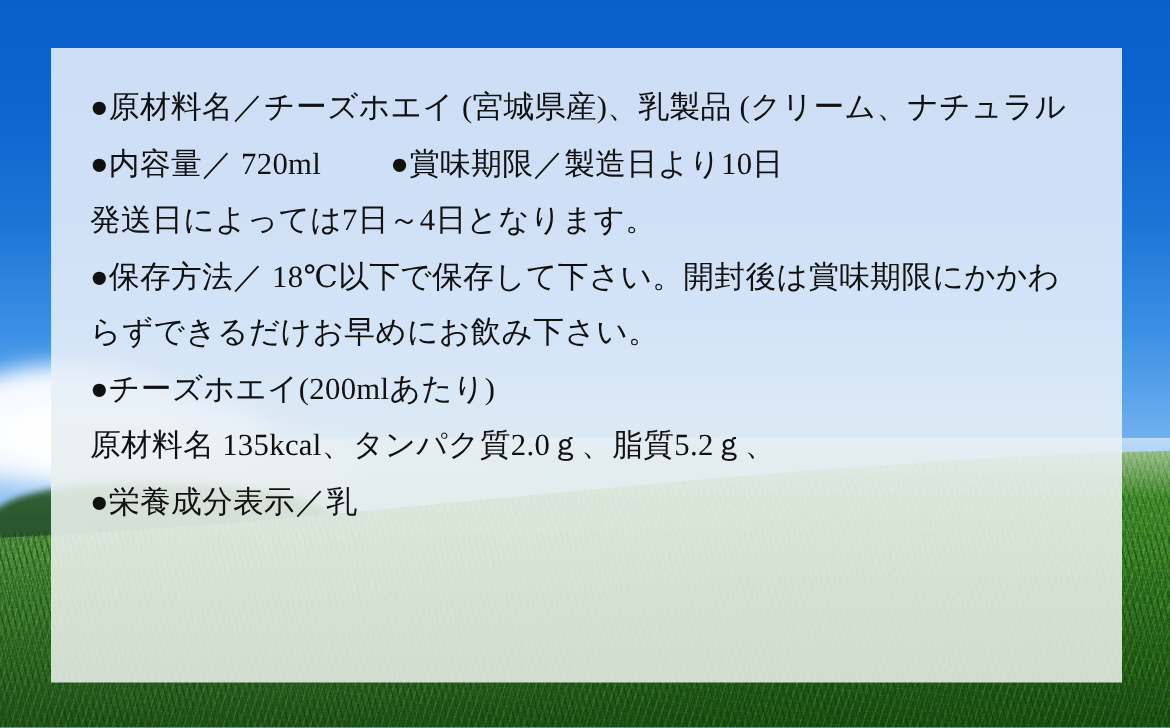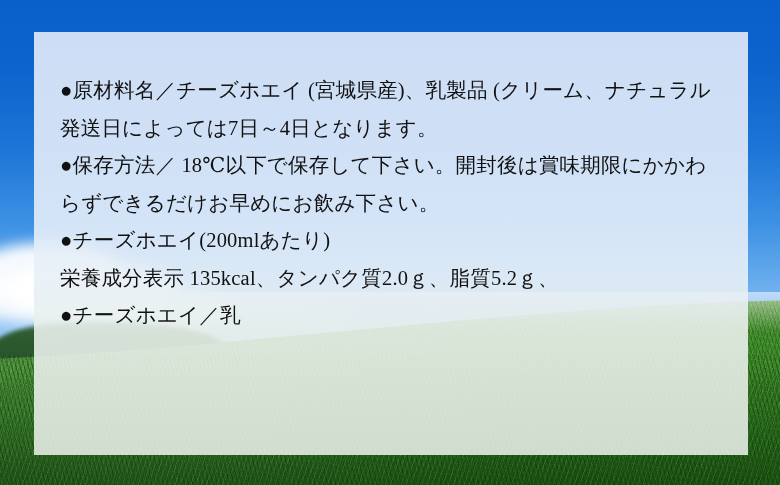--- a/index.html
+++ b/index.html
@@ -140,21 +140,21 @@
     width: 714px;
     height: 423px;
     box-sizing: border-box;
     background: linear-gradient(to bottom,
         rgba(226,235,250, .90) 0%,
         rgba(228,237,250, .90) 42%,
         rgba(232,240,247, .90) 58%,
         rgba(233,240,236, .90) 70%,
         rgba(231,238,230, .90) 84%,
         rgba(228,235,226, .90) 100%);
-    padding: 40px 22px 0 26px;
+    padding: 22px 22px 0 26px;
   }
 
   .lines {
     margin: 0;
     padding: 0;
     list-style: none;
   }
 
   .line {
     color: #111111;
@@ -193,27 +193,28 @@
     <div class="haze"></div>
     <div class="grass-fore"></div>
     <div class="grass-fore-tex"></div>
   </div>
 
   <div class="panel">
     <div class="lines">
 
       <div class="line">●原材料名／チーズホエイ (宮城県産)、乳製品 (クリーム、ナチュラル</div>
 
+      <div class="line"><span>●内容量／ 720ml</span><span class="gap"></span><span>●賞味期限／製造日より10日</span></div>
 
       <div class="line">発送日によっては7日～4日となります。</div>
 
       <div class="line">●保存方法／ 18℃以下で保存して下さい。開封後は賞味期限にかかわ</div>
       <div class="line">らずできるだけお早めにお飲み下さい。</div>
 
       <div class="line">●チーズホエイ(200mlあたり)</div>
-      <div class="line">栄養成分表示 135kcal、タンパク質2.0ｇ、脂質5.2ｇ、</div>
-
-      <div class="line">●チーズホエイ／乳</div>
+      <div class="line">原材料名 135kcal、タンパク質2.0ｇ、脂質5.2ｇ、</div>
+
+      <div class="line">●栄養成分表示／乳</div>
 
     </div>
   </div>
 
 </div>
 
 </body></html>

